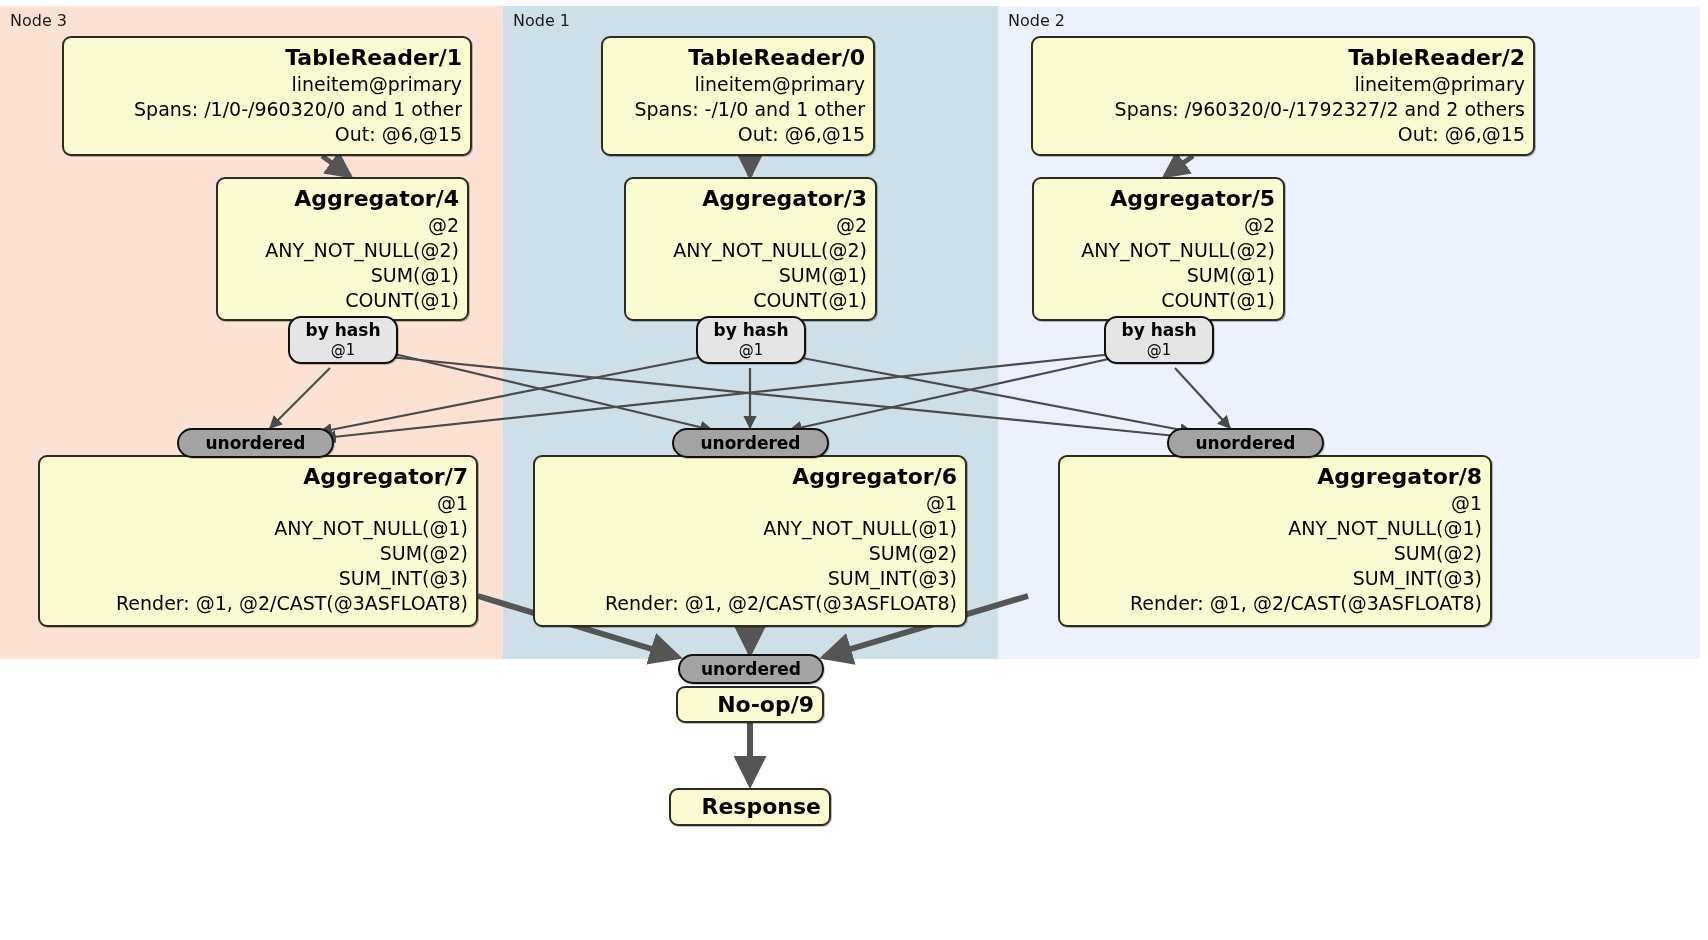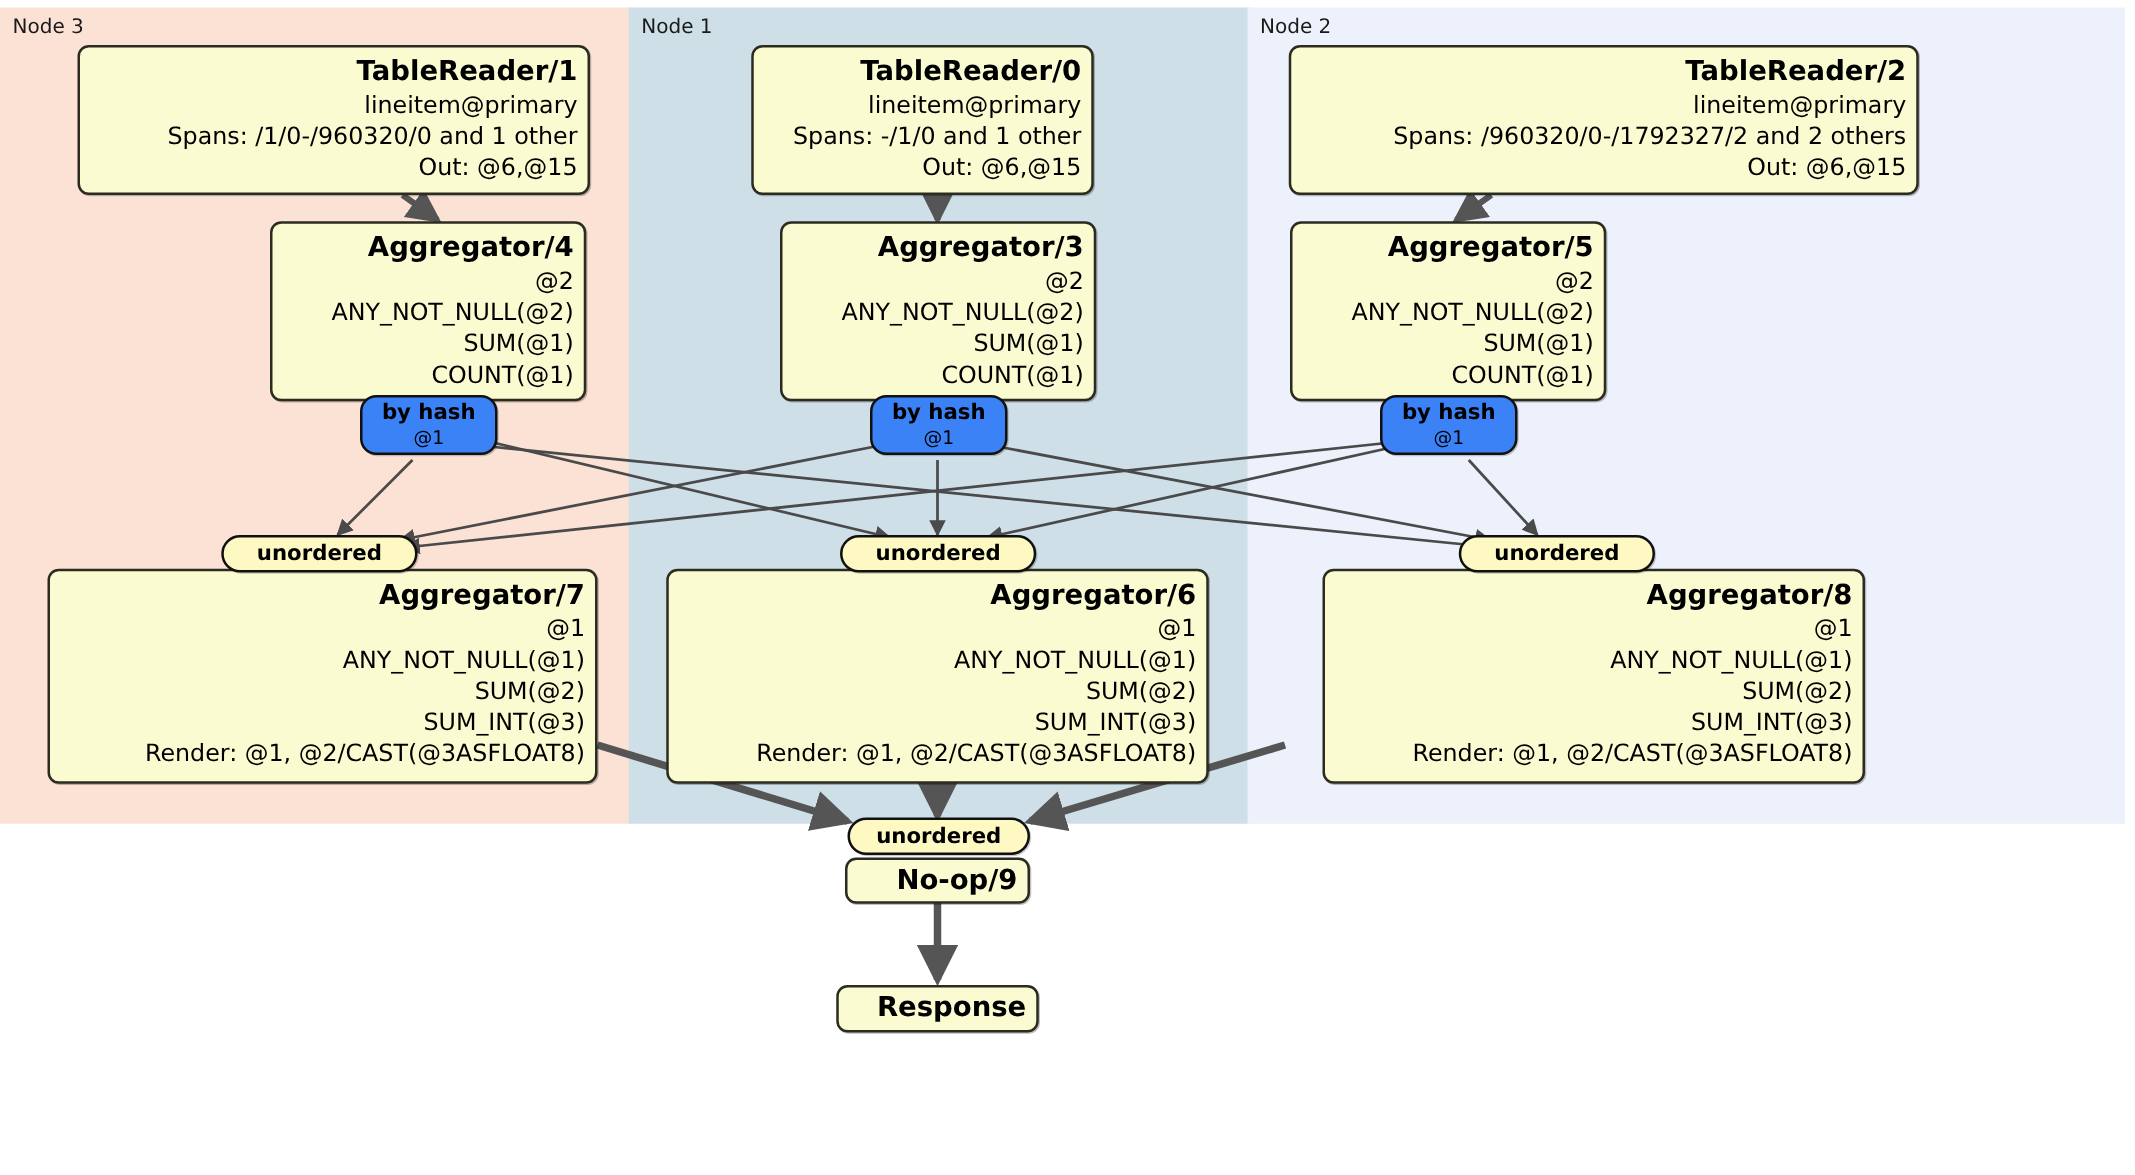--- a/index.html
+++ b/index.html
@@ -37,27 +37,27 @@
   .pbox.single .ttl{line-height:30px;}
 
   
   .pill{
     position:absolute;box-sizing:border-box;
     border:2px solid #101010;border-radius:999px;
     text-align:center;color:#000;white-space:nowrap;
     box-shadow:1px 1px 0 rgba(0,0,0,.2);
   }
   .pill.hash{
-    background:#3b82f6;border-radius:13px;
+    background:#e5e5e5;border-radius:13px;
     padding-top:2px;
   }
   .pill.hash .t1{font-weight:bold;font-size:17px;line-height:21px;}
   .pill.hash .t2{font-size:15px;line-height:18px;}
   .pill.ord{
-    background:#fef9c3;
+    background:#a3a3a3;
     font-weight:bold;font-size:17px;line-height:18px;
     display:flex;align-items:center;justify-content:center;
   }
 </style>
 </head>
 <body>
 
 <div id="stage">
 
   <div class="region" style="left:0px;top:6px;width:505px;height:653px;background:#fbe2d5;">

